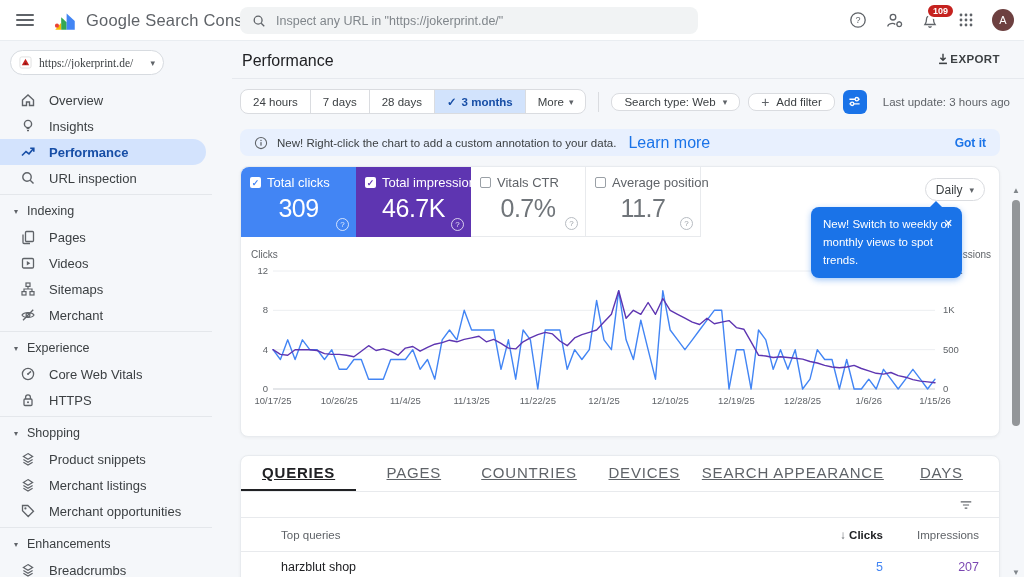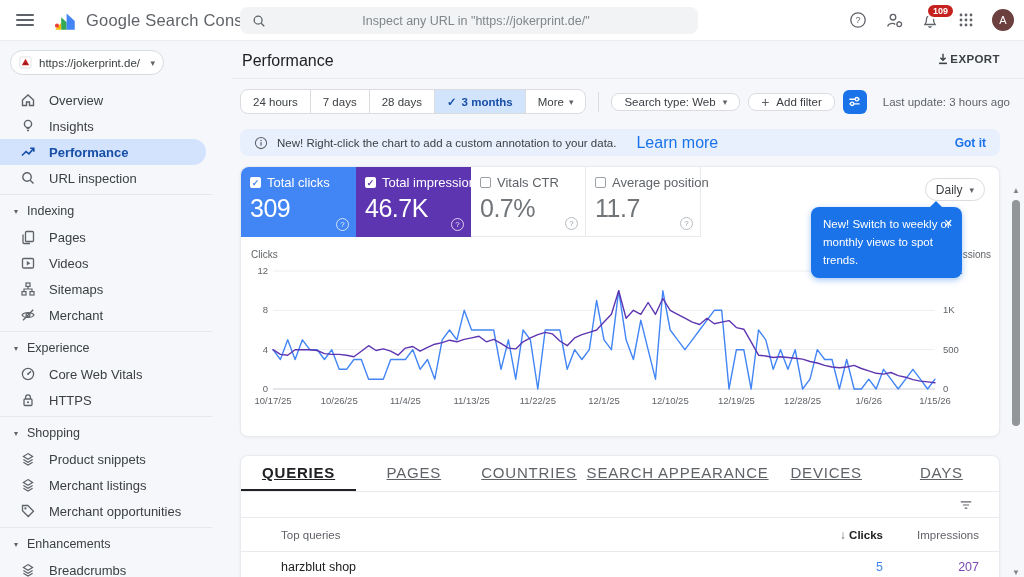--- a/index.html
+++ b/index.html
@@ -6,31 +6,31 @@
   html,body { width:1024px; height:577px; overflow:hidden; }
   body { font-family:"Liberation Sans", sans-serif; background:#f5f7fa; position:relative; color:#202124; }
 
   
   .topbar { position:absolute; left:0; top:0; width:1024px; height:40px; background:#fff; box-shadow:0 1px 0 #e9edf1; display:flex; align-items:center; z-index:20; }
   .hamburger { width:18px; height:12px; margin-left:16px; display:flex; flex-direction:column; justify-content:space-between; cursor:pointer; }
   .hamburger span { height:2px; background:#5f6368; border-radius:1px; }
   .gsc-logo { margin-left:18px; width:26px; height:26px; }
   .app-title { margin-left:8px; font-size:16.5px; color:#5f6368; letter-spacing:.2px; white-space:nowrap; }
   .searchbox { position:absolute; left:240px; top:7px; width:458px; height:27px; background:#f1f3f4; border-radius:8px; display:flex; align-items:center; padding:0 12px; }
-  .searchbox input { border:none; outline:none; background:transparent; font-size:12.5px; color:#3c4043; flex:1; font-family:inherit;text-align:center; }
+  .searchbox input { border:none; outline:none; background:transparent; font-size:12.5px; color:#3c4043; flex:1; margin-left:10px; font-family:inherit; }
   .searchbox input::placeholder { color:#80868b; }
   .topbar-right { position:absolute; right:10px; top:0; height:40px; display:flex; align-items:center; gap:16px; }
   .tb-icon { width:20px; height:20px; position:relative; cursor:pointer; display:flex; align-items:center; justify-content:center; }
   .badge { position:absolute; top:-7px; left:6px; background:#c5221f; color:#fff; font-size:9px; font-weight:bold; border-radius:8px; padding:1px 5px; border:2px solid #fff; }
   .avatar { width:22px; height:22px; border-radius:50%; background:#6d4040; color:#fff; font-size:11px; display:flex; align-items:center; justify-content:center; cursor:pointer; }
 
   
   .sidebar { position:absolute; left:0; top:40px; width:232px; height:537px; overflow:hidden; }
   .property { margin:10px 0 0 10px; width:154px; height:25px; border:1px solid #d7dbe0; border-radius:13px; background:#fff; display:flex; align-items:center; padding:0 8px; cursor:pointer; }
-  .property .url { font-size:11.5px; color:#3c4043; flex:1; margin-left:7px; white-space:nowrap; overflow:hidden; }
+  .property .url { font-size:11.5px; color:#3c4043; flex:1; margin-left:7px; white-space:nowrap; overflow:hidden;font-family:Liberation Serif, serif; }
   .caret { color:#5f6368; font-size:9px; }
   .nav { margin-top:12px; }
   .nav-item { height:26px; display:flex; align-items:center; padding-left:20px; cursor:pointer; margin-right:26px; border-radius:0 16px 16px 0; }
   .nav-item .lbl { font-size:13px; color:#3c4043; margin-left:13px; }
   .nav-item.sel { background:#d3e3fd; }
   .nav-item.sel .lbl { color:#174ea6; font-weight:bold; }
   .sec-head { height:26px; display:flex; align-items:center; padding-left:14px; cursor:pointer; }
   .sec-head .tri { font-size:8px; color:#5f6368; }
   .sec-head .lbl { font-size:12.5px; color:#3c4043; margin-left:9px; }
   .sb-div { height:1px; background:#e4e7eb; margin:3px 0; width:212px; }
@@ -46,34 +46,34 @@
   .seg:first-child { border-left:none; }
   .seg.sel { background:#d2e3fc; color:#174ea6; font-weight:bold; }
   .vdiv { width:1px; height:20px; background:#dadce0; margin:0 12px; }
   .chip { height:18px; border:1px solid #dadce0; border-radius:8px; background:#fff; display:flex; align-items:center; padding:0 12px; font-size:11.5px; color:#3c4043; gap:7px; cursor:pointer; white-space:nowrap; }
   .chip + .chip { margin-left:8px; }
   .tune-btn { width:24px; height:24px; margin-left:8px; background:#1a73e8; border-radius:6px; display:flex; align-items:center; justify-content:center; cursor:pointer; }
   .last-update { position:absolute; right:0; font-size:11.5px; color:#5f6368; }
 
   .banner { position:absolute; left:240px; top:129px; width:760px; height:27px; background:#e8f0fe; border-radius:8px; display:flex; align-items:center; padding:0 14px; }
   .banner .txt { font-size:11.5px; color:#3c4043; margin-left:9px; }
-  .banner a { color:#1a73e8; text-decoration:none; margin-left:20px; cursor:pointer; }
+  .banner a { color:#1a73e8; text-decoration:none; margin-left:12px; cursor:pointer; }
   .banner .gotit { margin-left:auto; color:#1a73e8; font-weight:bold; font-size:12px; cursor:pointer; }
 
   .chart-card { position:absolute; left:240px; top:166px; width:760px; height:271px; background:#fff; border-radius:8px; border:1px solid #e8ebef; box-shadow:0 1px 3px rgba(60,64,67,.06); }
   .metrics { display:flex; }
   .metric { width:115px; height:70px; padding:8px 9px 6px; position:relative; cursor:pointer; }
   .metric.white { border-right:1px solid #e8eaed; border-bottom:1px solid #e8eaed; }
   .metric:first-child { border-top-left-radius:8px; }
   .metric .mlabel-row { display:flex; align-items:center; gap:6px; }
   .metric .cb { width:11px; height:11px; border-radius:2px; flex:none; }
   .cb.checked { background:#fff; font-size:9px; font-weight:bold; display:flex; align-items:center; justify-content:center; }
   .cb.empty { border:1.5px solid #9aa0a6; background:#fff; }
   .metric .mlabel { font-size:13px; white-space:nowrap; }
-  .metric .mvalue { font-size:25px; margin-top:4px; letter-spacing:-.5px; }
+  .metric .mvalue { font-size:25px; margin-top:4px; letter-spacing:-.5px;text-align:center; }
   .metric .help { position:absolute; right:7px; bottom:6px; width:13px; height:13px; border-radius:50%; font-size:8px; display:flex; align-items:center; justify-content:center; }
   .metric.colored .mlabel, .metric.colored .mvalue { color:#fff; }
   .metric.colored .help { border:1px solid rgba(255,255,255,.75); color:rgba(255,255,255,.85); }
   .metric.white .mlabel { color:#5f6368; }
   .metric.white .mvalue { color:#6f7press57b; color:#70757a; }
   .metric.white .help { border:1px solid #b7bcc2; color:#9aa0a6; }
 
   .daily-btn { position:absolute; right:14px; top:11px; height:23px; border:1px solid #dadce0; border-radius:13px; background:#fff; display:flex; align-items:center; padding:0 10px; font-size:12px; color:#3c4043; gap:7px; cursor:pointer; }
   .tooltip { position:absolute; left:570px; top:40px; width:151px; background:#1a73e8; border-radius:8px; padding:9px 12px; color:#fff; font-size:11.5px; line-height:1.55; box-shadow:0 2px 6px rgba(26,115,232,.4); z-index:5; }
   .tooltip .pointer { position:absolute; top:-6px; right:20px; width:0; height:0; border-left:6px solid transparent; border-right:6px solid transparent; border-bottom:6px solid #1a73e8; }
@@ -443,22 +443,22 @@
         <polyline points="24.0,100.7 31.4,110.5 38.7,90.8 46.1,110.5 53.4,90.8 60.8,100.7 68.1,100.7 75.5,110.5 82.8,100.7 90.2,120.3 97.6,120.3 104.9,110.5 112.3,110.5 119.6,130.2 127.0,130.2 134.3,130.2 141.7,110.5 149.0,110.5 156.4,110.5 163.8,100.7 171.1,120.3 178.5,110.5 185.8,130.2 193.2,90.8 200.5,81.0 207.9,90.8 215.2,61.3 222.6,81.0 230.0,81.0 237.3,81.0 244.7,81.0 252.0,120.3 259.4,90.8 266.7,130.2 274.1,81.0 281.4,90.8 288.8,140.0 296.2,81.0 303.5,81.0 310.9,81.0 318.2,120.3 325.6,100.7 332.9,110.5 340.3,100.7 347.6,51.5 355.0,90.8 362.4,100.7 369.7,41.7 377.1,90.8 384.4,110.5 391.8,71.2 399.1,100.7 406.5,130.2 413.8,41.7 421.2,81.0 428.6,90.8 435.9,100.7 443.3,90.8 450.6,81.0 458.0,71.2 465.3,61.3 472.7,61.3 480.0,140.0 487.4,100.7 494.8,100.7 502.1,140.0 509.5,81.0 516.8,90.8 524.2,120.3 531.5,100.7 538.9,120.3 546.2,100.7 553.6,140.0 561.0,130.2 568.3,100.7 575.7,110.5 583.0,110.5 590.4,140.0 597.7,110.5 605.1,140.0 612.4,140.0 619.8,130.2 627.2,140.0 634.5,120.3 641.9,130.2 649.2,140.0 656.6,130.2 663.9,120.3 671.3,130.2 678.6,140.0 686.0,130.2" fill="none" stroke="#4285f4" stroke-width="1.4" stroke-linejoin="round" stroke-linecap="round"></polyline>
         <polyline points="24.0,100.7 31.4,105.4 38.7,106.2 46.1,100.7 53.4,100.7 60.8,100.7 68.1,101.5 75.5,104.6 82.8,105.4 90.2,105.4 97.6,106.2 104.9,107.7 112.3,102.2 119.6,96.7 127.0,101.5 134.3,99.9 141.7,102.2 149.0,106.2 156.4,99.1 163.8,97.5 171.1,102.2 178.5,98.3 185.8,95.2 193.2,93.6 200.5,91.2 207.9,92.8 215.2,90.4 222.6,88.9 230.0,87.3 237.3,92.8 244.7,90.4 252.0,94.4 259.4,99.1 266.7,99.9 274.1,92.8 281.4,88.9 288.8,85.7 296.2,83.4 303.5,84.9 310.9,92.0 318.2,96.7 325.6,88.9 332.9,85.7 340.3,83.4 347.6,81.0 355.0,73.1 362.4,65.3 369.7,41.7 377.1,69.2 384.4,61.3 391.8,65.3 399.1,53.5 406.5,65.3 413.8,49.5 421.2,61.3 428.6,65.3 435.9,69.2 443.3,73.1 450.6,75.5 458.0,69.2 465.3,74.7 472.7,73.1 480.0,71.6 487.4,78.6 494.8,80.2 502.1,92.8 509.5,106.2 516.8,107.0 524.2,108.5 531.5,107.7 538.9,108.5 546.2,109.3 553.6,110.1 561.0,112.5 568.3,114.0 575.7,116.4 583.0,118.0 590.4,118.8 597.7,118.0 605.1,116.4 612.4,119.5 619.8,121.9 627.2,124.3 634.5,125.1 641.9,123.5 649.2,126.6 656.6,128.2 663.9,130.6 671.3,132.1 678.6,132.9 686.0,133.7" fill="none" stroke="#5e35b1" stroke-width="1.4" stroke-linejoin="round" stroke-linecap="round"></polyline>
       </svg></div>
 </div>
 
 <div class="table-card">
   <div class="tabs" id="tabs">
       <div class="tab active">QUERIES</div>
       <div class="tab">PAGES</div>
       <div class="tab">COUNTRIES</div>
+      <div class="tab">DEVICES</div>
       <div class="tab">SEARCH APPEARANCE</div>
-      <div class="tab">DEVICES</div>
       <div class="tab">DAYS</div>
     </div>
   <div class="tstrip">
     <svg width="14" height="14" viewBox="0 0 16 16">
         <path d="M2 4.5 h12 M4.5 8 h7 M6.5 11.5 h3" stroke="#5f6368" stroke-width="1.4"></path>
       </svg>
   </div>
   <div class="thead">
     <div class="col-q">Top queries</div>
     <div class="col-c"><span style="font-weight:normal;color:#5f6368;">↓</span> <span>Clicks</span></div>

